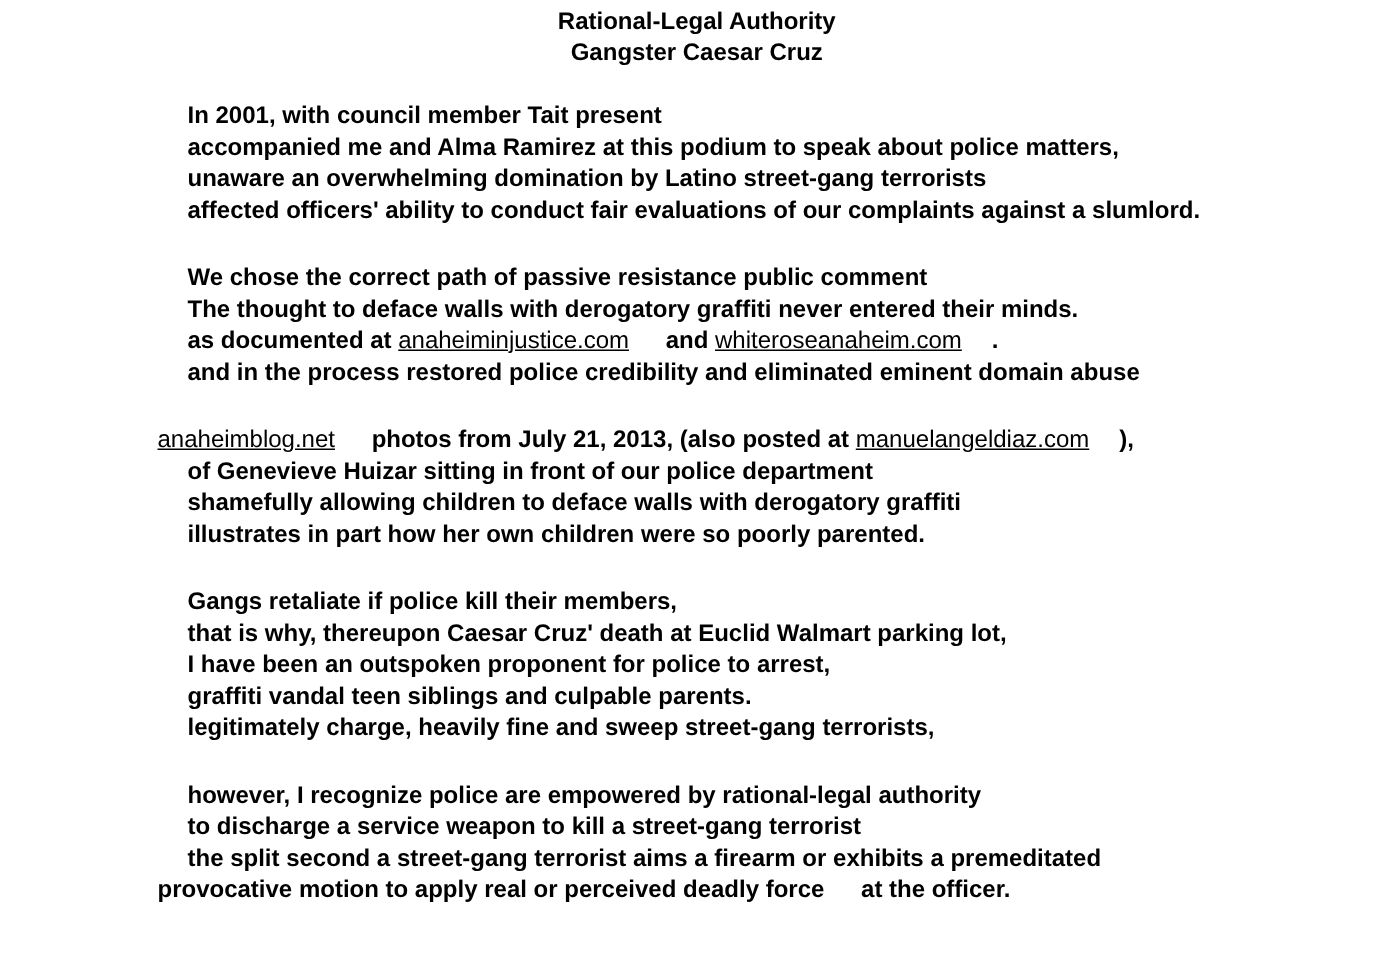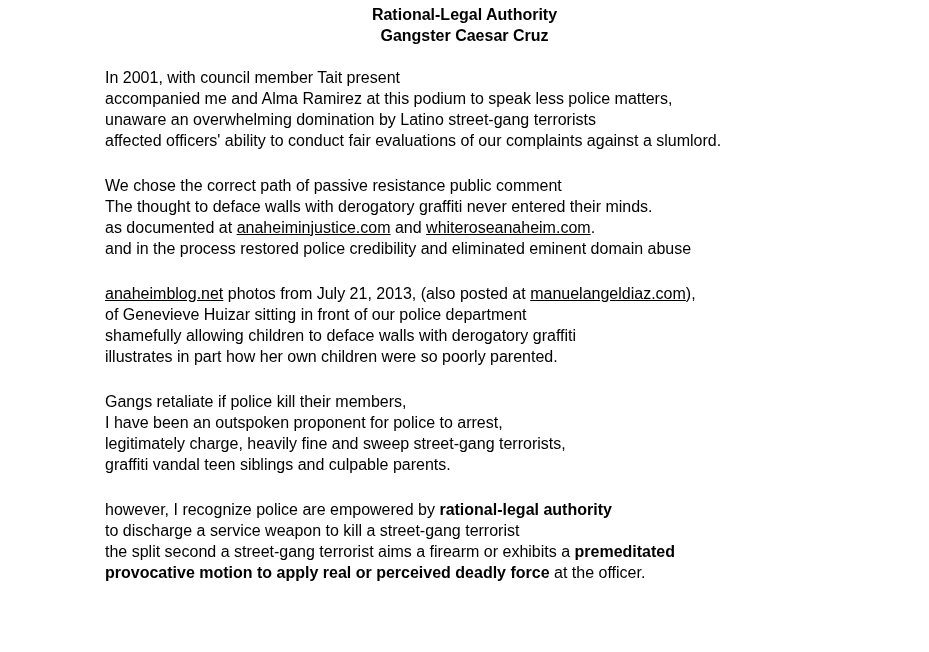--- a/index.html
+++ b/index.html
@@ -20,60 +20,61 @@
     font-weight: bold;
     line-height: 21px;
   }
   .title-line { white-space: nowrap; }
   .document-body {
     margin: 21px 0 0 105px;
     line-height: 21px;
   }
   .paragraph { margin: 0 0 24px 0; }
   .line { white-space: nowrap; }
-  .seg-plain { font-weight: normal; }
+  .seg-plain { font-weight: bold; margin-left: 20px; }
   .seg-bold { font-weight: bold; }
   .seg-link {
     text-decoration: underline;
     cursor: pointer;
     color: #000000;
   }
 </style>
 </head>
 <body>
 
 <div class="page">
   <div class="doc-title">
     <div class="title-line">Rational-Legal Authority</div>
     <div class="title-line">Gangster Caesar Cruz</div>
   </div>
   <div class="document-body">
       <div class="paragraph">
         <div class="line"><span class="seg-plain">In 2001, with council member Tait present</span></div>
-        <div class="line"><span class="seg-plain">accompanied me and Alma Ramirez at this podium to speak less police matters,</span></div>
+        <div class="line"><span class="seg-plain">accompanied me and Alma Ramirez at this podium to speak about police matters,</span></div>
         <div class="line"><span class="seg-plain">unaware an overwhelming domination by Latino street-gang terrorists</span></div>
         <div class="line"><span class="seg-plain">affected officers' ability to conduct fair evaluations of our complaints against a slumlord.</span></div>
       </div>
       <div class="paragraph">
         <div class="line"><span class="seg-plain">We chose the correct path of passive resistance public comment</span></div>
         <div class="line"><span class="seg-plain">The thought to deface walls with derogatory graffiti never entered their minds.</span></div>
         <div class="line"><span class="seg-plain">as documented at </span><span class="seg-link">anaheiminjustice.com</span><span class="seg-plain"> and </span><span class="seg-link">whiteroseanaheim.com</span><span class="seg-plain">.</span></div>
         <div class="line"><span class="seg-plain">and in the process restored police credibility and eliminated eminent domain abuse</span></div>
       </div>
       <div class="paragraph">
         <div class="line"><span class="seg-link">anaheimblog.net</span><span class="seg-plain"> photos from July 21, 2013, (also posted at </span><span class="seg-link">manuelangeldiaz.com</span><span class="seg-plain">),</span></div>
         <div class="line"><span class="seg-plain">of Genevieve Huizar sitting in front of our police department</span></div>
         <div class="line"><span class="seg-plain">shamefully allowing children to deface walls with derogatory graffiti</span></div>
         <div class="line"><span class="seg-plain">illustrates in part how her own children were so poorly parented.</span></div>
       </div>
       <div class="paragraph">
         <div class="line"><span class="seg-plain">Gangs retaliate if police kill their members,</span></div>
+        <div class="line"><span class="seg-plain">that is why, thereupon Caesar Cruz' death at Euclid Walmart parking lot,</span></div>
         <div class="line"><span class="seg-plain">I have been an outspoken proponent for police to arrest,</span></div>
+        <div class="line"><span class="seg-plain">graffiti vandal teen siblings and culpable parents.</span></div>
         <div class="line"><span class="seg-plain">legitimately charge, heavily fine and sweep street-gang terrorists,</span></div>
-        <div class="line"><span class="seg-plain">graffiti vandal teen siblings and culpable parents.</span></div>
       </div>
       <div class="paragraph">
         <div class="line"><span class="seg-plain">however, I recognize police are empowered by </span><span class="seg-bold">rational-legal authority</span></div>
         <div class="line"><span class="seg-plain">to discharge a service weapon to kill a street-gang terrorist</span></div>
         <div class="line"><span class="seg-plain">the split second a street-gang terrorist aims a firearm or exhibits a </span><span class="seg-bold">premeditated</span></div>
         <div class="line"><span class="seg-bold">provocative motion to apply real or perceived deadly force</span><span class="seg-plain"> at the officer.</span></div>
       </div>
     </div>
 </div>
 

